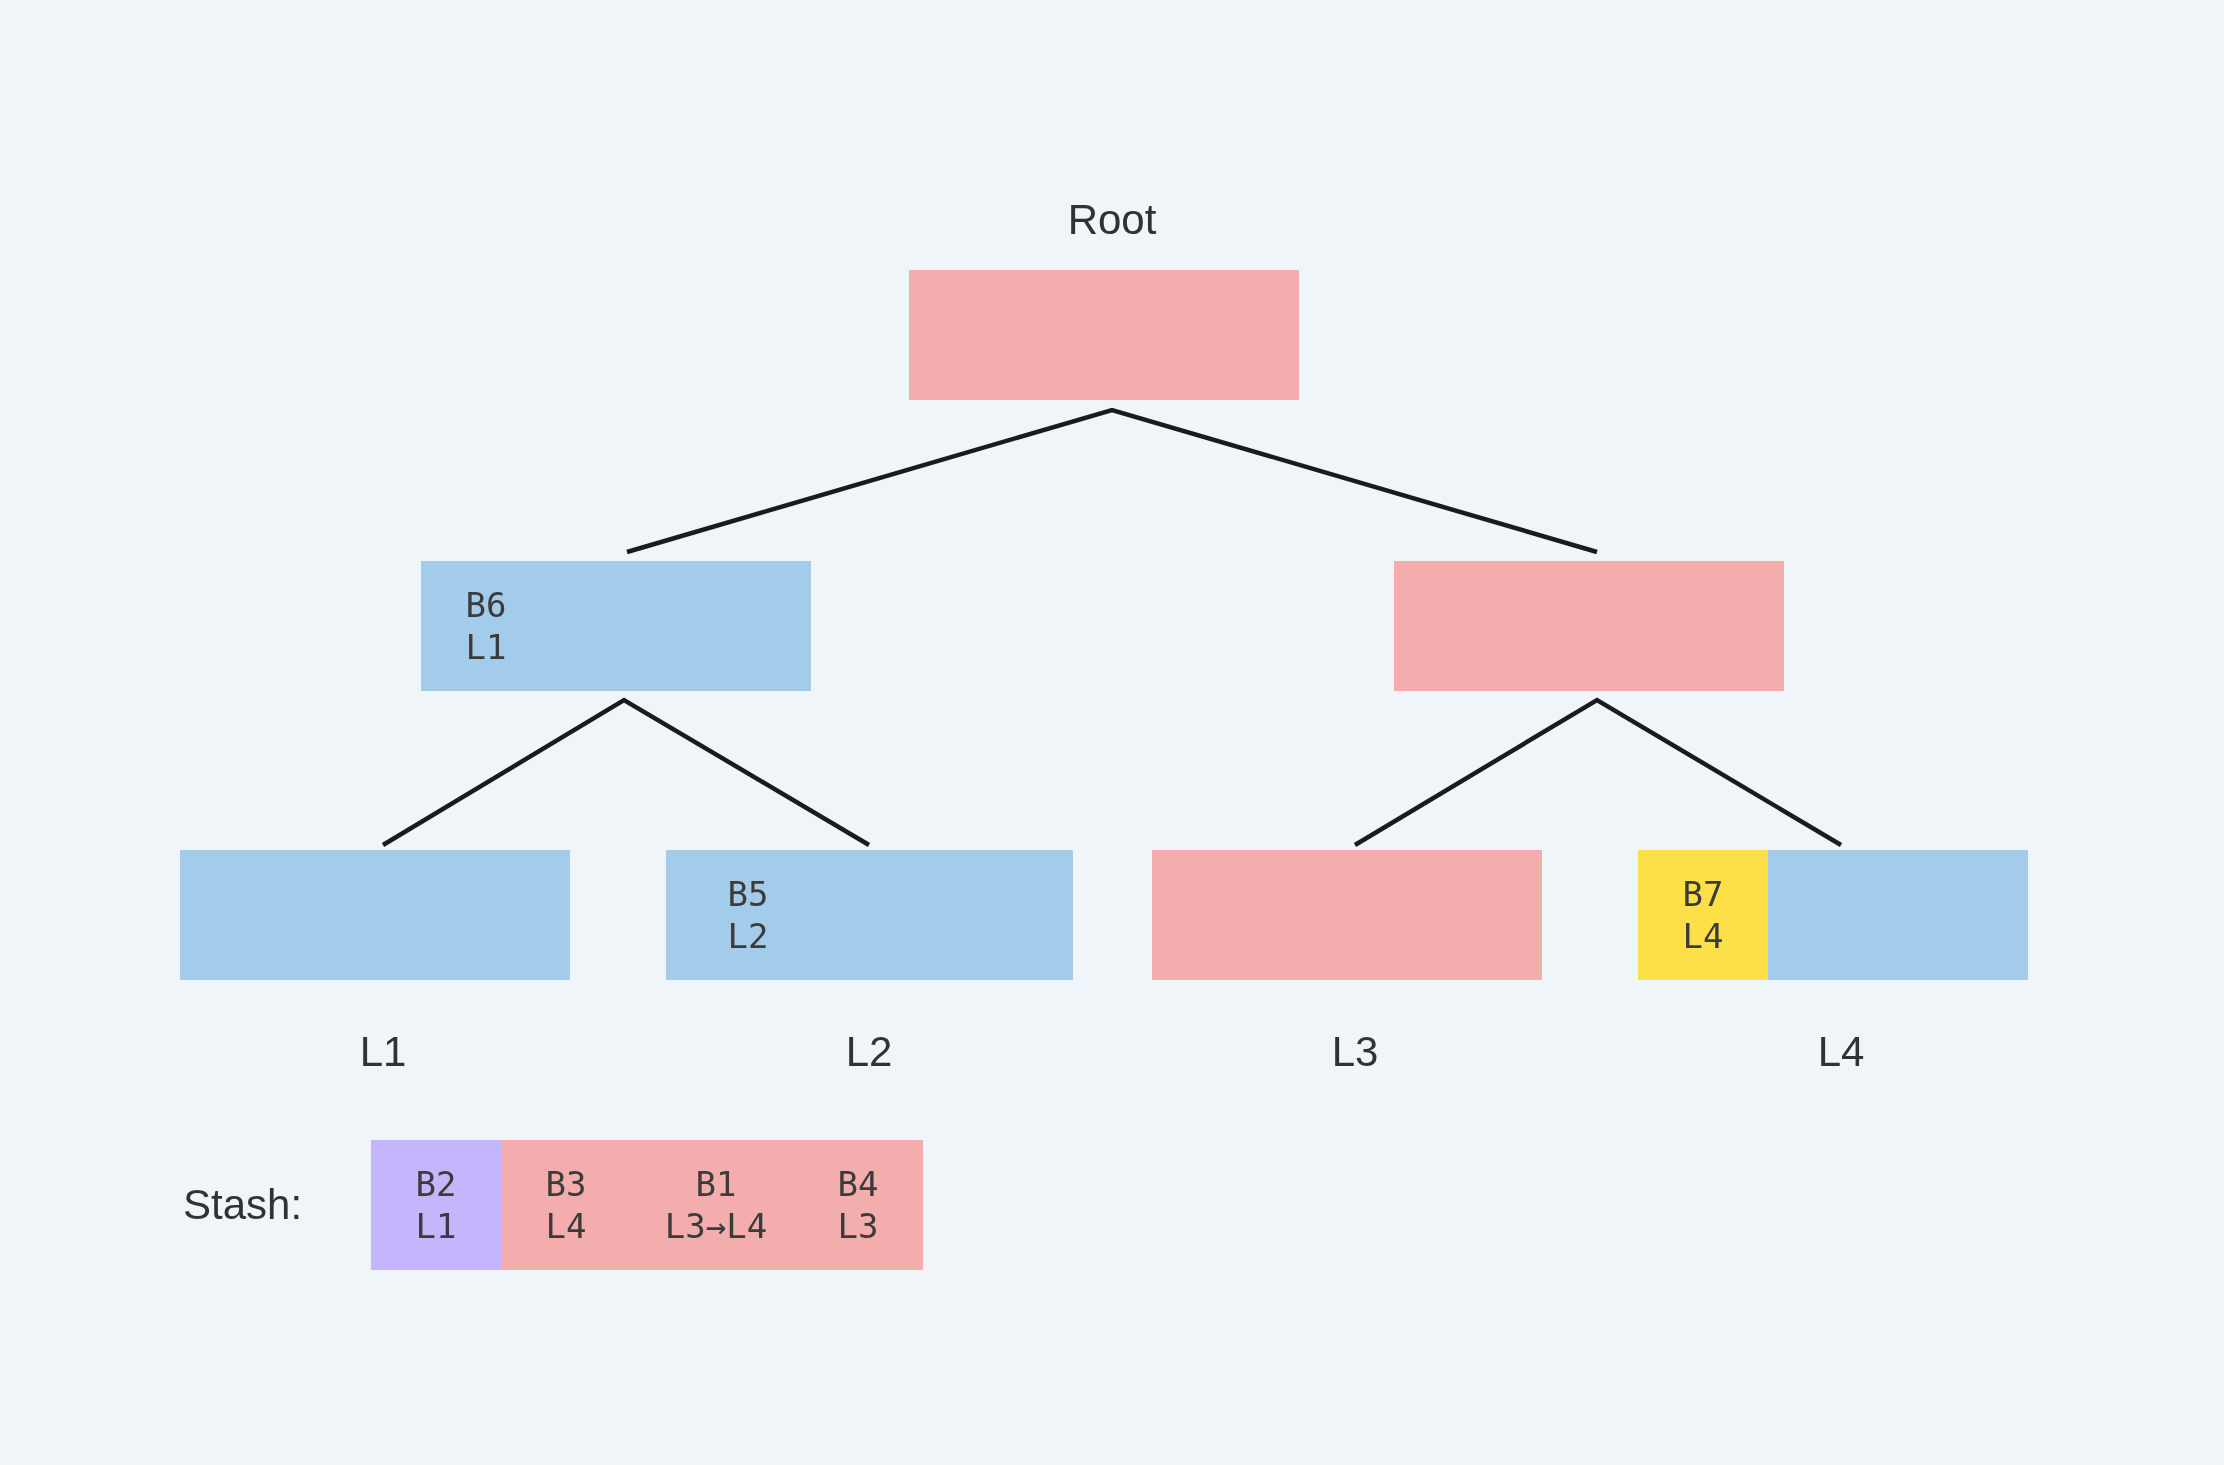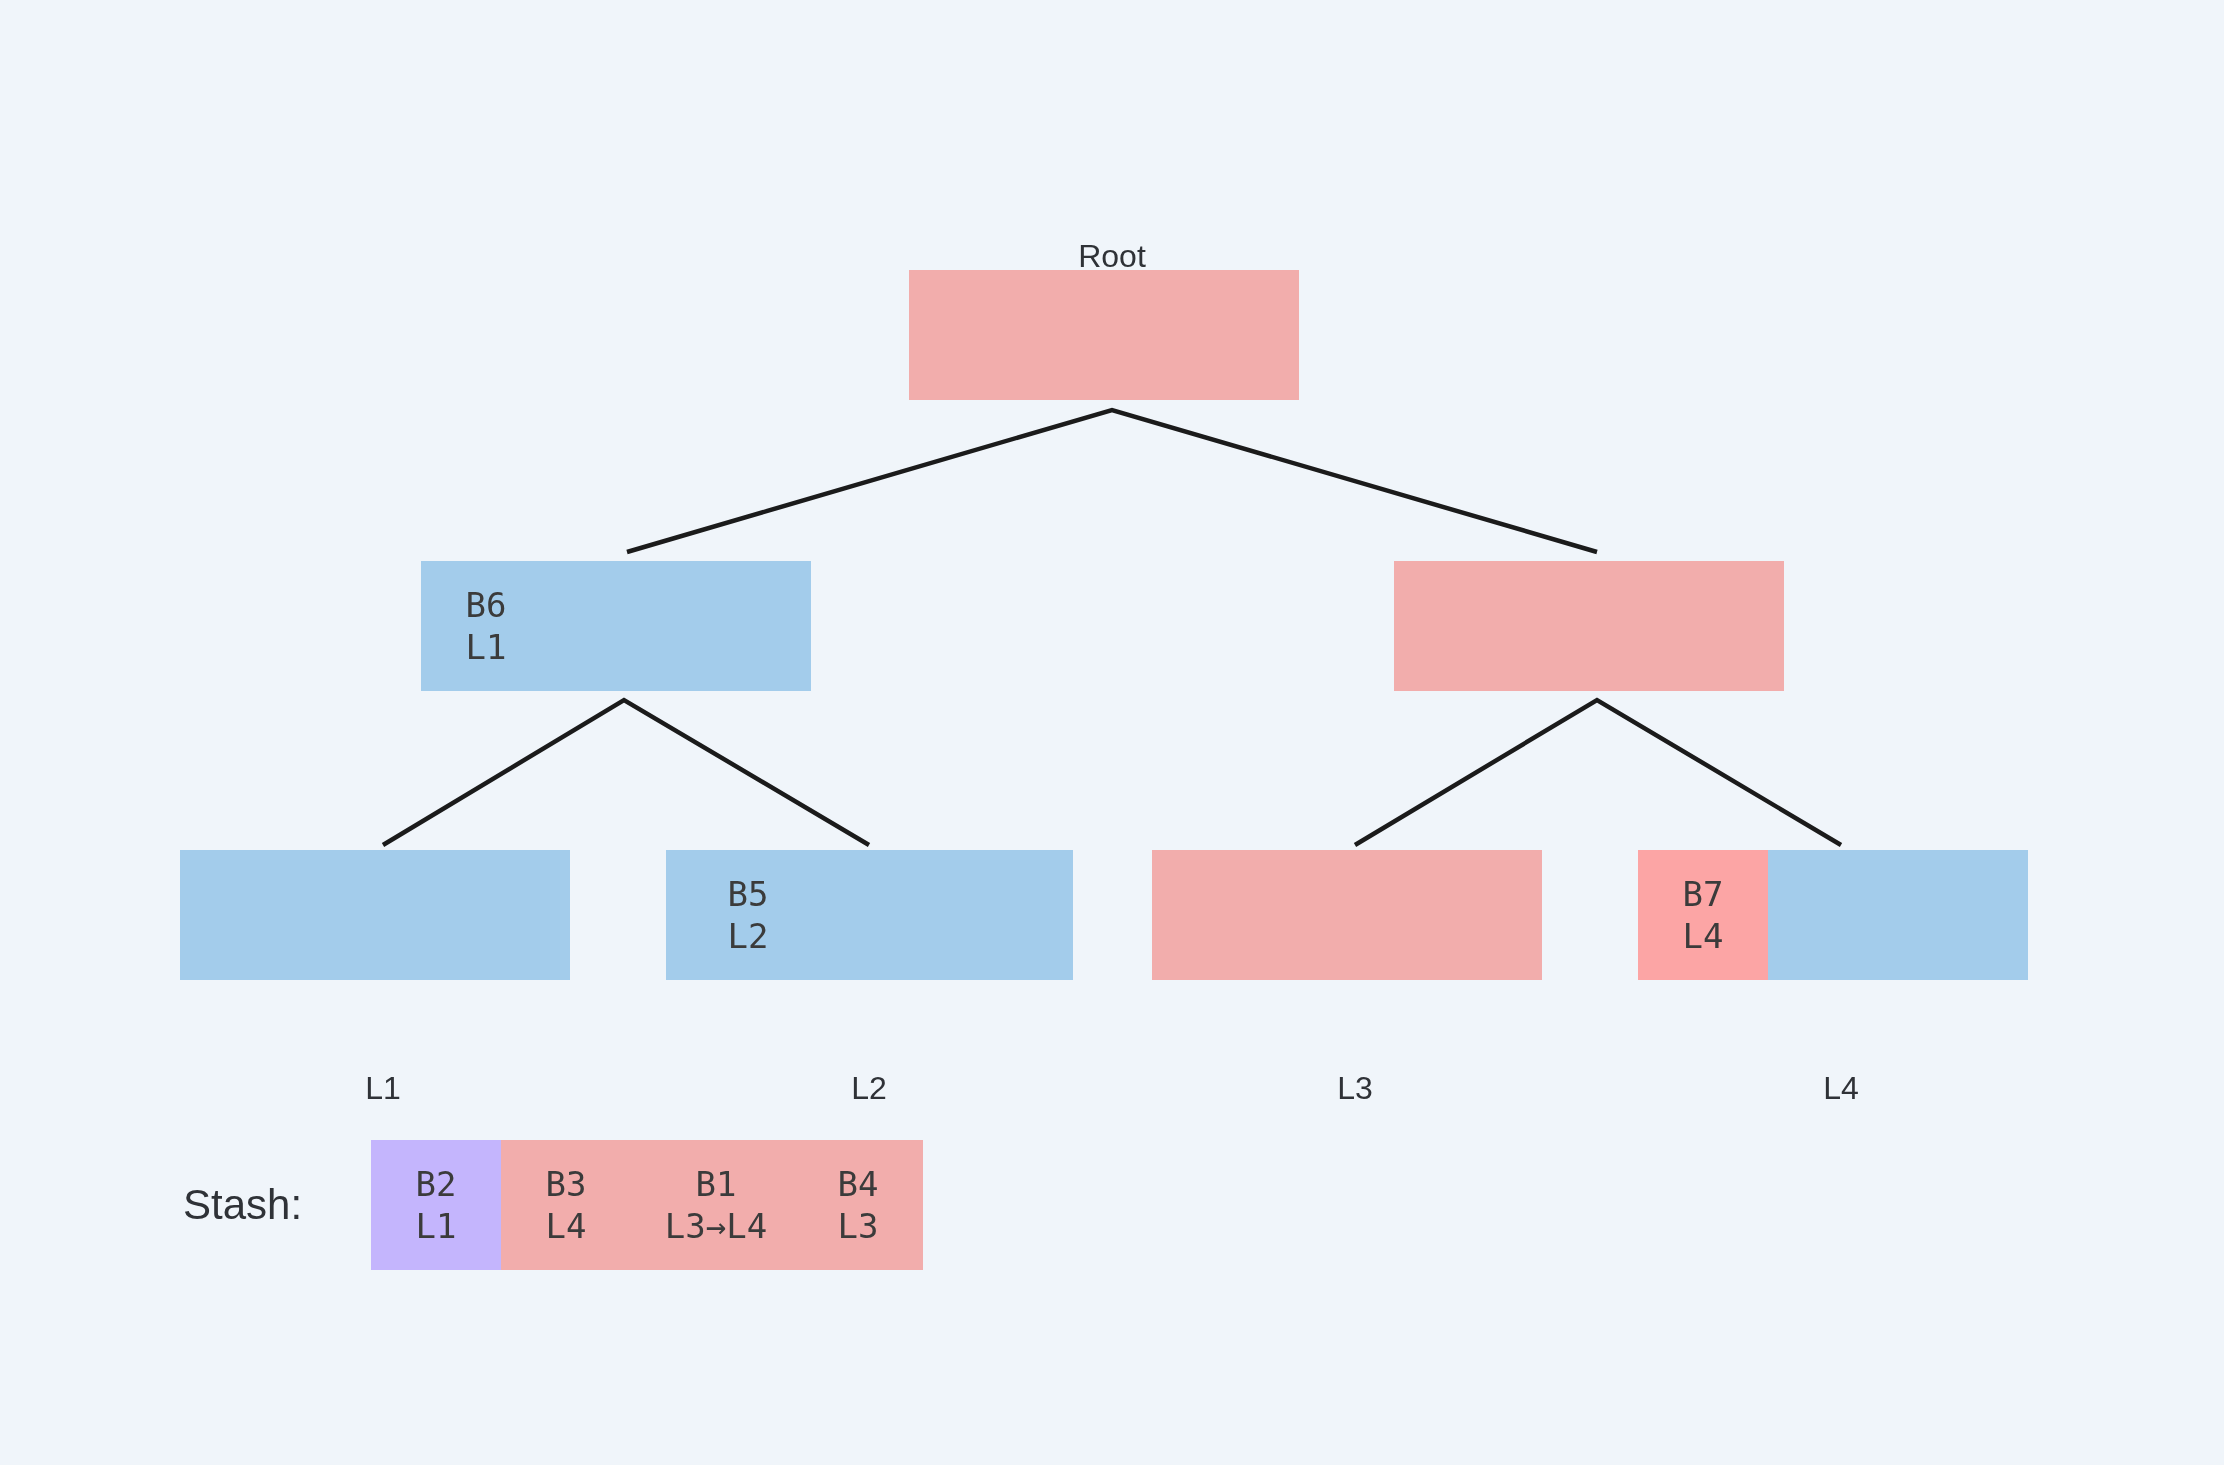--- a/index.html
+++ b/index.html
@@ -17,24 +17,23 @@
   .cell{
     width:130px;height:130px;
     display:flex;flex-direction:column;align-items:center;justify-content:center;
     font-family:"DejaVu Sans Mono",monospace;
     font-size:34px;line-height:42px;
     color:var(--cell-text,#3B3B3B);
     text-align:center;white-space:nowrap;
   }
   .tree-label{
     position:absolute;transform:translateX(-50%);
-    font-size:32px;line-height:42px;
+    font-size:42px;line-height:42px;
     color:var(--label-text,#2F3237);
     white-space:nowrap;
-    margin-top:36px;
   }
   .stash-label{
     position:absolute;
     font-size:42px;line-height:42px;
     color:var(--label-text,#2F3237);
     white-space:nowrap;
   }
 </style>
 </head>
 <body style="background: rgb(240, 245, 250);">
@@ -85,21 +84,21 @@
     <div class="cell" style="background-color: rgb(163, 204, 235);"></div>
   </div>
 
   <div class="node" style="left:1152px;top:850px">
     <div class="cell" style="background-color: rgb(242, 173, 172);"></div>
     <div class="cell" style="background-color: rgb(242, 173, 172);"></div>
     <div class="cell" style="background-color: rgb(242, 173, 172);"></div>
   </div>
 
   <div class="node" style="left:1638px;top:850px">
-    <div class="cell" style="background-color: #fca5a5;">
+    <div class="cell" style="background-color: #fde047;">
       <span>B7</span>
       <span>L4</span>
     </div>
     <div class="cell" style="background-color: rgb(163, 204, 235);"></div>
     <div class="cell" style="background-color: rgb(163, 204, 235);"></div>
   </div>
 
   <div class="tree-label" style="left:383px;top:1031px">L1</div>
   <div class="tree-label" style="left:869px;top:1031px">L2</div>
   <div class="tree-label" style="left:1355px;top:1031px">L3</div>

